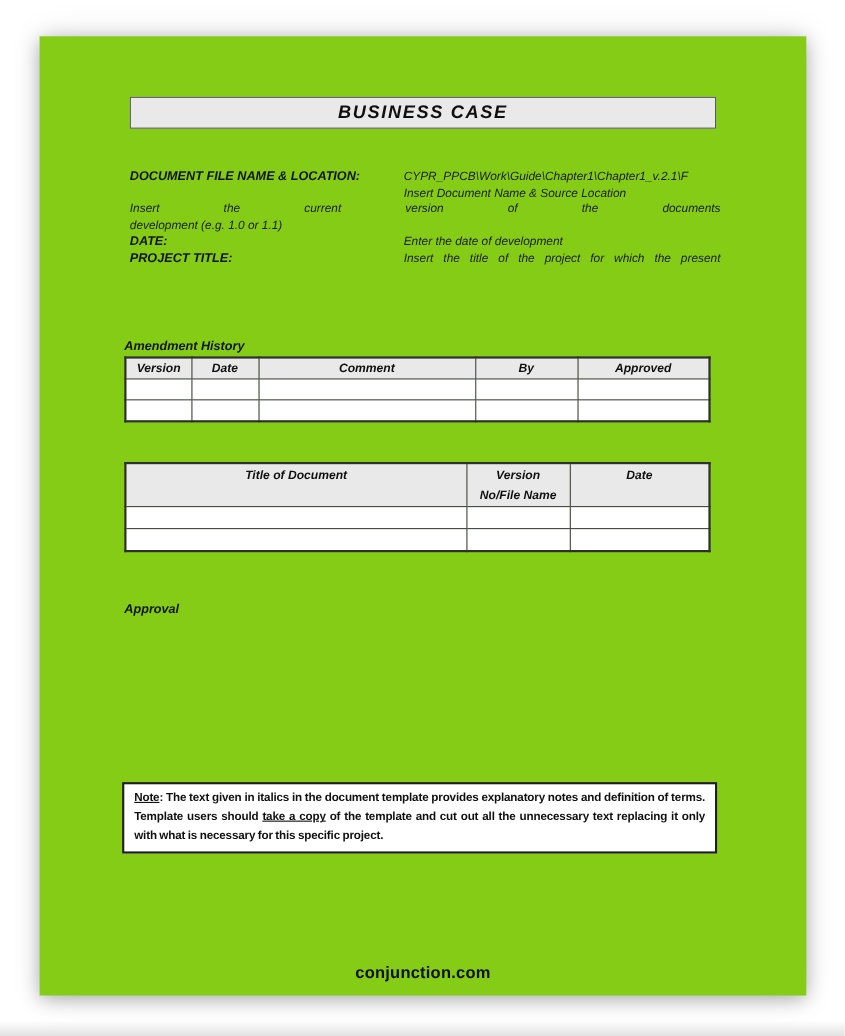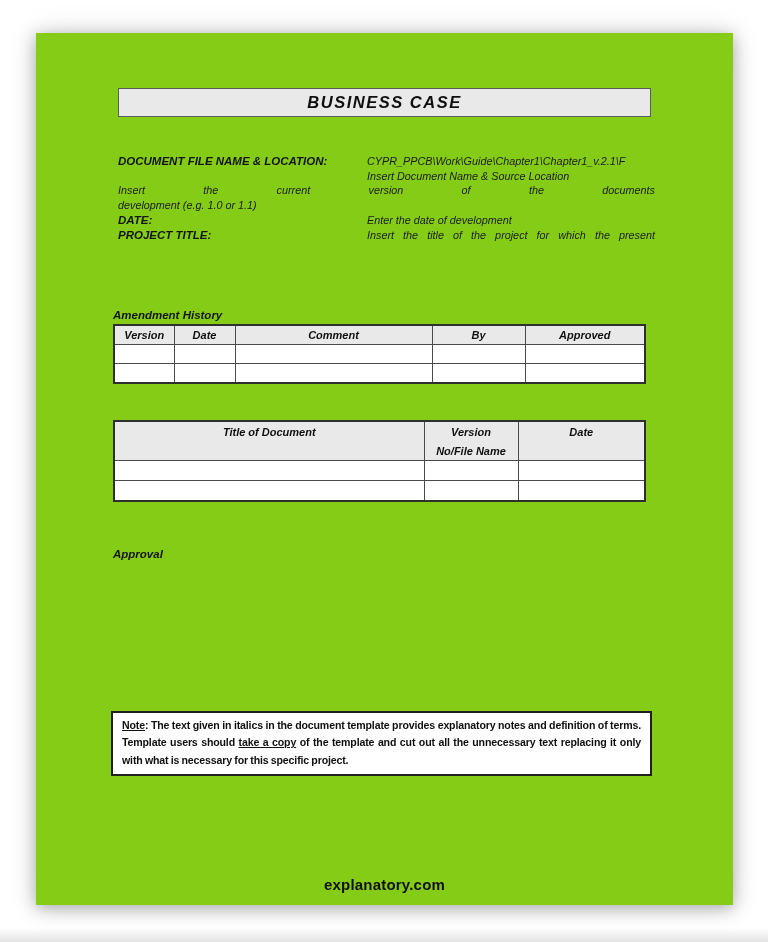--- a/index.html
+++ b/index.html
@@ -183,19 +183,19 @@
 
     <div class="section sec-approval">
       <div class="sec-heading">Approval</div>
     </div>
 
     <div class="note-box">
       <span class="u">Note</span><span>: The text given in italics in the document template provides explanatory notes and definition of terms. Template users should </span><span class="u">take a copy</span><span> of the template and cut out all the unnecessary text replacing it only with what is necessary for this specific project.</span>
     </div>
 
     <div class="site-footer">
-      <span>explanatory.com</span>
+      <span>conjunction.com</span>
     </div>
 
   </div>
 
   <div class="bottom-fade"></div>
 </div>
 
 </body></html>

